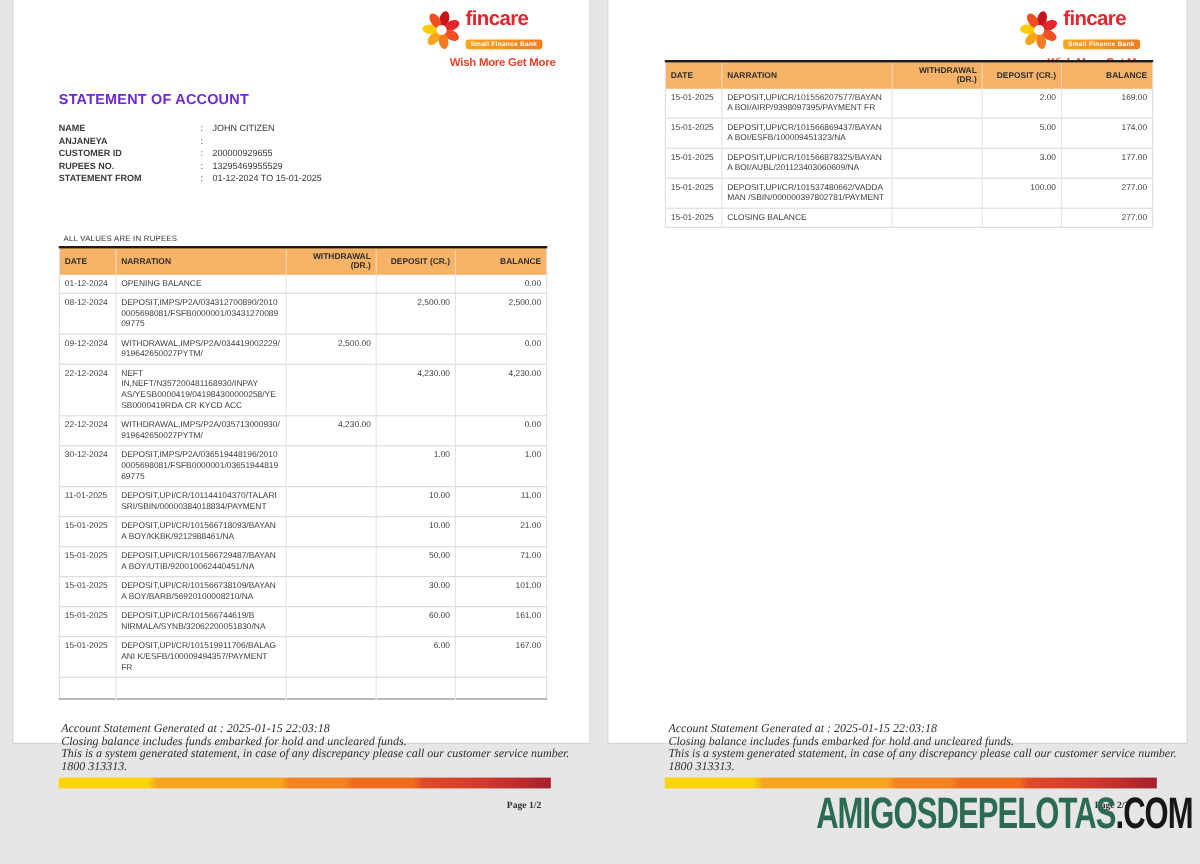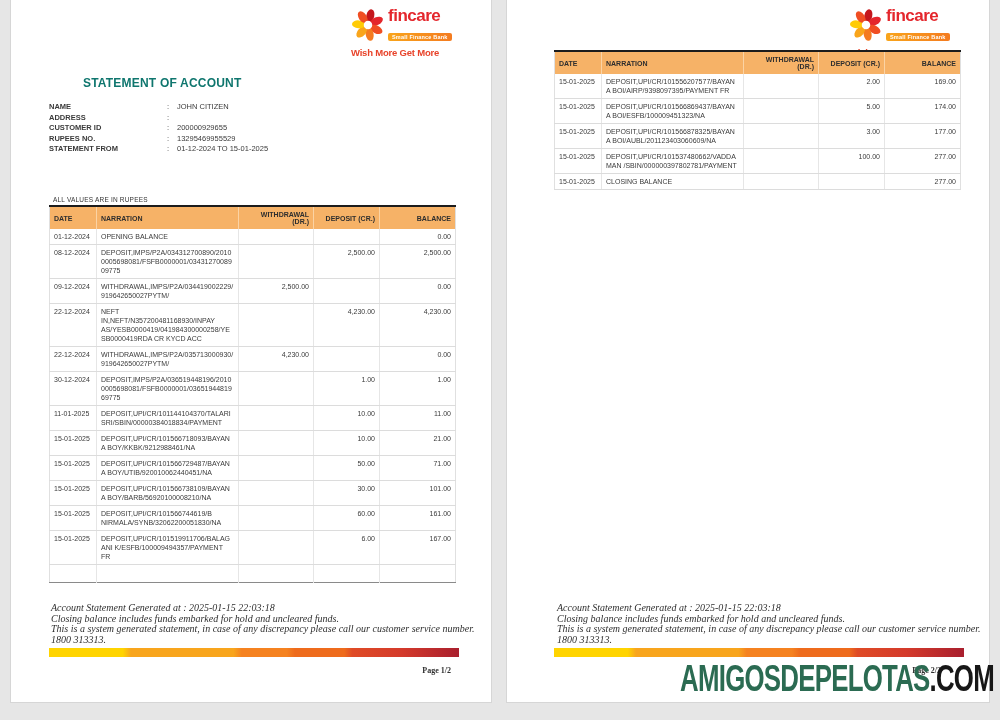--- a/index.html
+++ b/index.html
@@ -1,39 +1,39 @@
 <!DOCTYPE html>
 <html><head>
 <meta charset="utf-8">
 <style>
   * { margin:0; padding:0; box-sizing:border-box; }
   html,body { width:1000px; height:720px; overflow:hidden; background:#e6e6e6;
               font-family:"Liberation Sans", sans-serif; color:#3a3a3a; }
 
-  .page { position:absolute; top:0; height:703px; background:#ffffff;
+  .page { position:absolute; top:0; height:620px; background:#ffffff;
           border:1px solid #d6d6d6; border-top:none; }
   #page1 { left:10px;  width:482px; }
   #page2 { left:506px; width:484px; }
 
   
   .logo-block { position:absolute; top:7px; right:28px; width:112px; }
   .logo-row { display:flex; align-items:flex-start; }
   .logo-icon { width:34px; height:36px; flex:0 0 34px; }
   .logo-texts { margin-left:3px; }
   .brand-name { font-size:17px; font-weight:bold; color:#e4262c; letter-spacing:-0.5px;
                 line-height:18px; display:block; }
   .brand-sub { display:inline-block; font-size:5.5px; font-weight:bold; color:#ffffff;
                background:linear-gradient(90deg,#f9a51b,#f47b20); border-radius:2px;
                padding:1px 4px; margin-top:1px; letter-spacing:0.2px; }
   .tagline { font-size:9.5px; font-weight:bold; color:#e8432a; margin-top:4px;
-             text-align:left; letter-spacing:-0.2px; }
+             text-align:right; letter-spacing:-0.2px; }
 
   
   .doc-head { position:absolute; top:76px; left:38px; width:300px; }
-  .doc-title { font-size:12px; font-weight:bold; color:#0f766e; letter-spacing:0.2px;margin-left:34px; }
+  .doc-title { font-size:12px; font-weight:bold; color:#6d28d9; letter-spacing:0.2px; }
   .fields { margin-top:12px; font-size:7.5px; line-height:10.5px; }
   .field { display:flex; }
   .f-label { width:118px; font-weight:bold; flex:0 0 118px; }
   .f-colon { width:10px; flex:0 0 10px; }
   .f-value { flex:1; }
   .bold { font-weight:normal; }
 
   
   .table-wrap { position:absolute; width:406px; }
   #page1 .table-wrap { top:196px; left:38px; }
@@ -104,21 +104,21 @@
 
   <div class="doc-head">
     <div class="doc-title">STATEMENT OF ACCOUNT</div>
     <div class="fields">
       <div class="field">
         <span class="f-label">NAME</span>
         <span class="f-colon">:</span>
         <span class="f-value">JOHN CITIZEN</span>
       </div>
       <div class="field">
-        <span class="f-label">ADDRESS</span>
+        <span class="f-label">ANJANEYA</span>
         <span class="f-colon">:</span>
       </div>
       <div class="field">
         <span class="f-label">CUSTOMER ID</span>
         <span class="f-colon">:</span>
         <span class="f-value">200000929655</span>
       </div>
       <div class="field">
         <span class="f-label">RUPEES NO.</span>
         <span class="f-colon">:</span>

